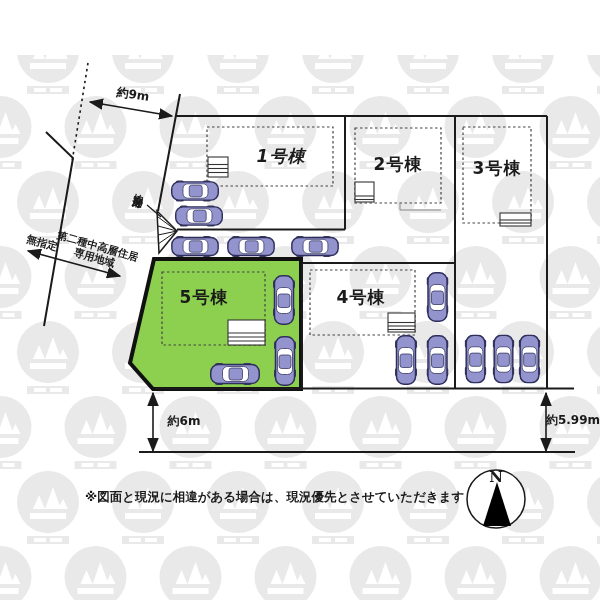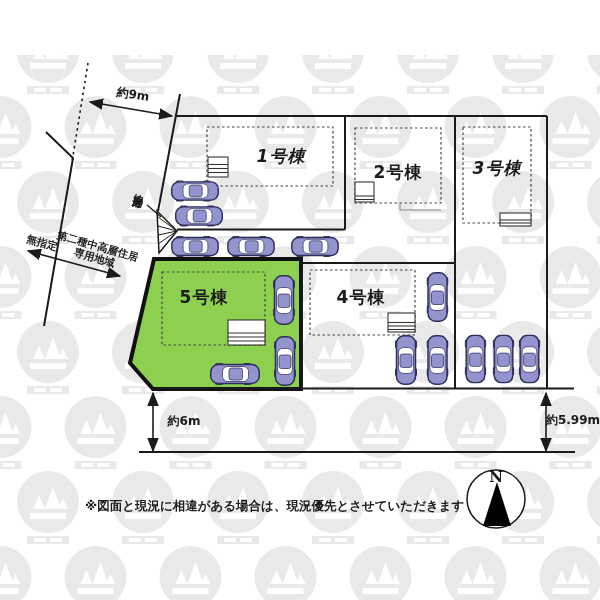--- a/index.html
+++ b/index.html
@@ -184,33 +184,33 @@
       <line x1="28" y1="251" x2="120" y2="276" marker-start="url(#ah)" marker-end="url(#ah)"></line>
     </g>
 
     <g>
       <circle cx="496" cy="499" r="29" fill="#ffffff" stroke="#1b1b1b" stroke-width="1.5"></circle>
       <polygon points="497,482 483,526 511,526" fill="#000000"></polygon>
     </g>
   </svg>
 
   <div class="label lot-label" style="left:281px;top:156px;font-style:italic;">1号棟</div>
-  <div class="label lot-label" style="left:398px;top:172px;">2号棟</div>
-  <div class="label lot-label" style="left:497px;top:168px;font-style:italic;">3号棟</div>
+  <div class="label lot-label" style="left:398px;top:164px;">2号棟</div>
+  <div class="label lot-label" style="left:497px;top:168px;">3号棟</div>
   <div class="label lot-label" style="left:361px;top:297px;">4号棟</div>
   <div class="label lot-label" style="left:204px;top:297px;">5号棟</div>
 
   <div class="label dim-label" style="left:133px;top:95px;transform:translate(-50%,-50%) rotate(9deg);">約9m</div>
   <div class="label dim-label" style="left:184px;top:422px;">約6m</div>
   <div class="label dim-label" style="left:573px;top:421px;text-align:right;">約5.99m</div>
 
   <div class="label zoning-label" style="left:42px;top:243px;transform:translate(-50%,-50%) rotate(16deg);">無指定</div>
   <div class="label zoning-label" style="left:96px;top:252px;transform:translate(-50%,-50%) rotate(16deg);">
     <div>第二種中高層住居</div>
     <div>専用地域</div>
   </div>
 
   <div class="label vertical-label" style="left:141px;top:188px;">協定部分</div>
 
-  <div class="label note-label" style="left:85px;top:490px;margin-top:9px;">※図面と現況に相違がある場合は、現況優先とさせていただきます</div>
+  <div class="label note-label" style="left:85px;top:490px;">※図面と現況に相違がある場合は、現況優先とさせていただきます</div>
 
   <div class="label compass-n" style="left:496px;top:477px;">N</div>
 </div>
 
 </body></html>

